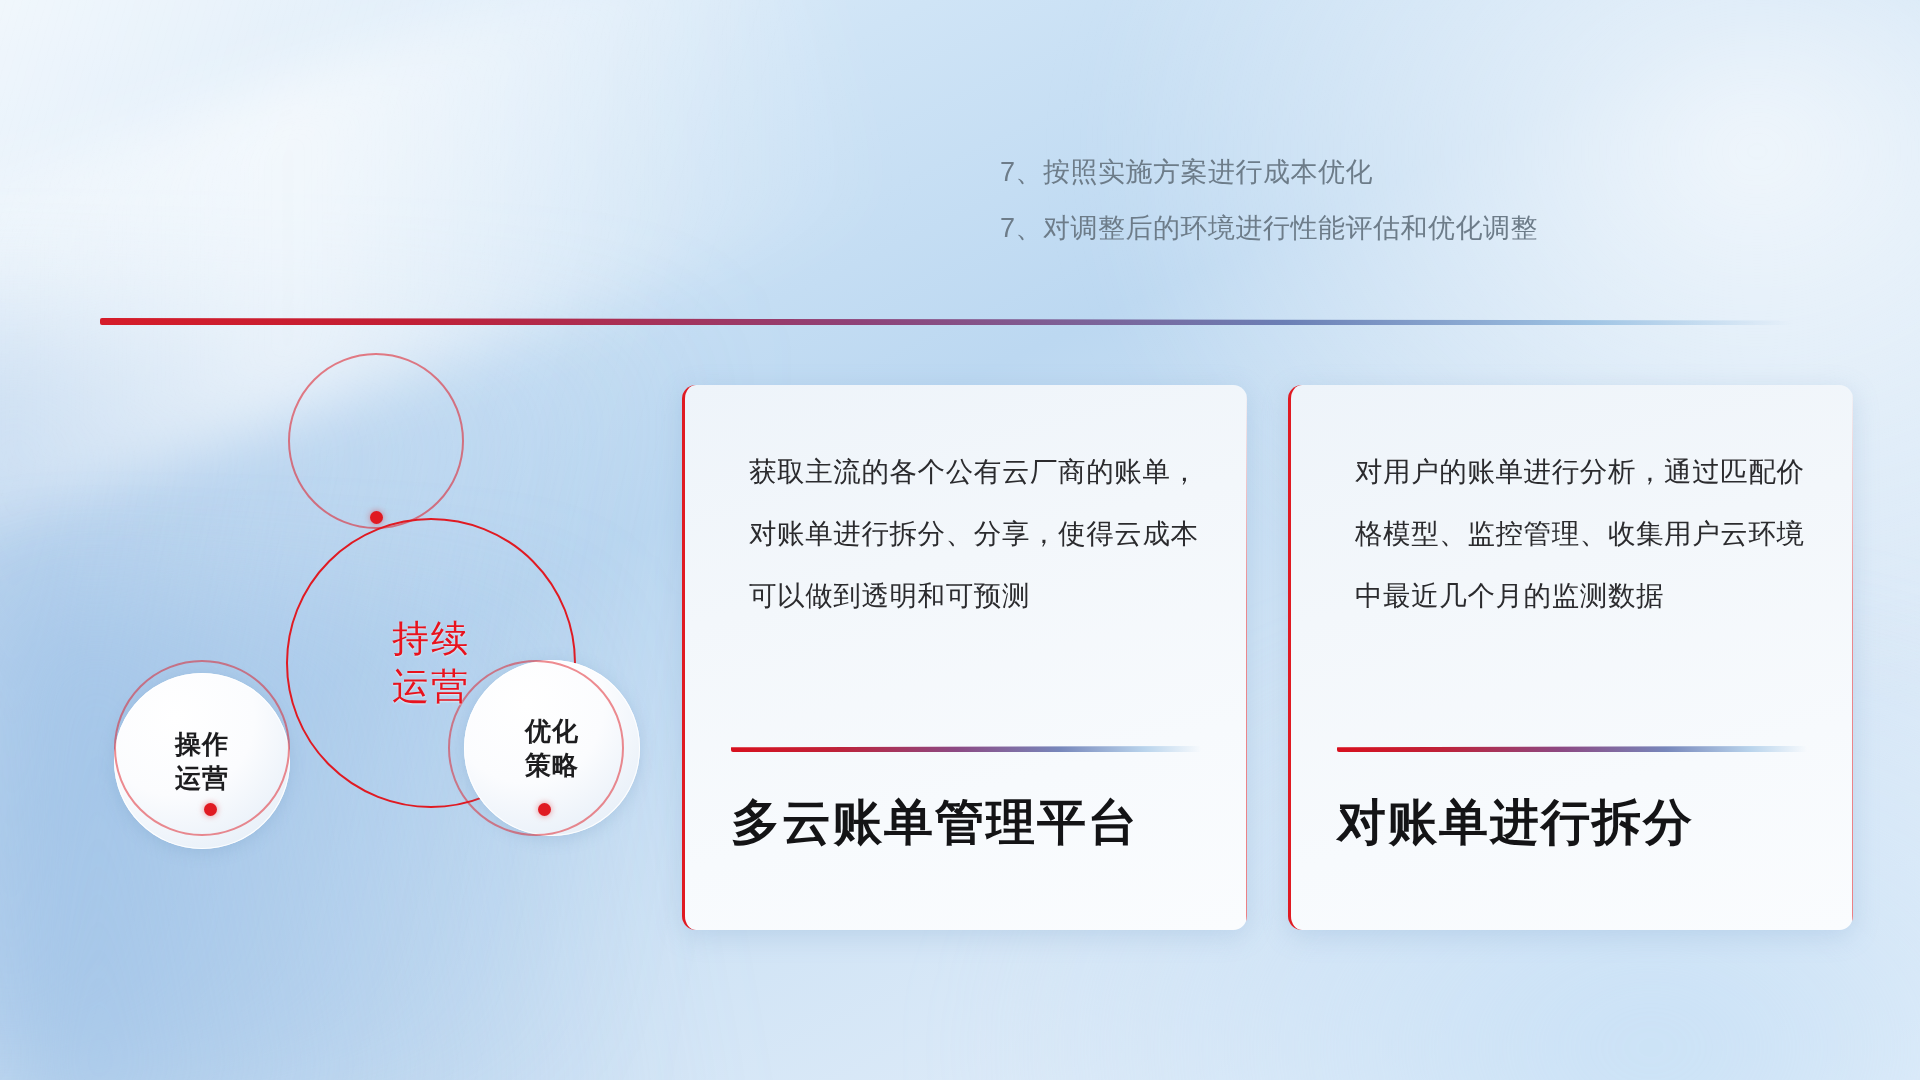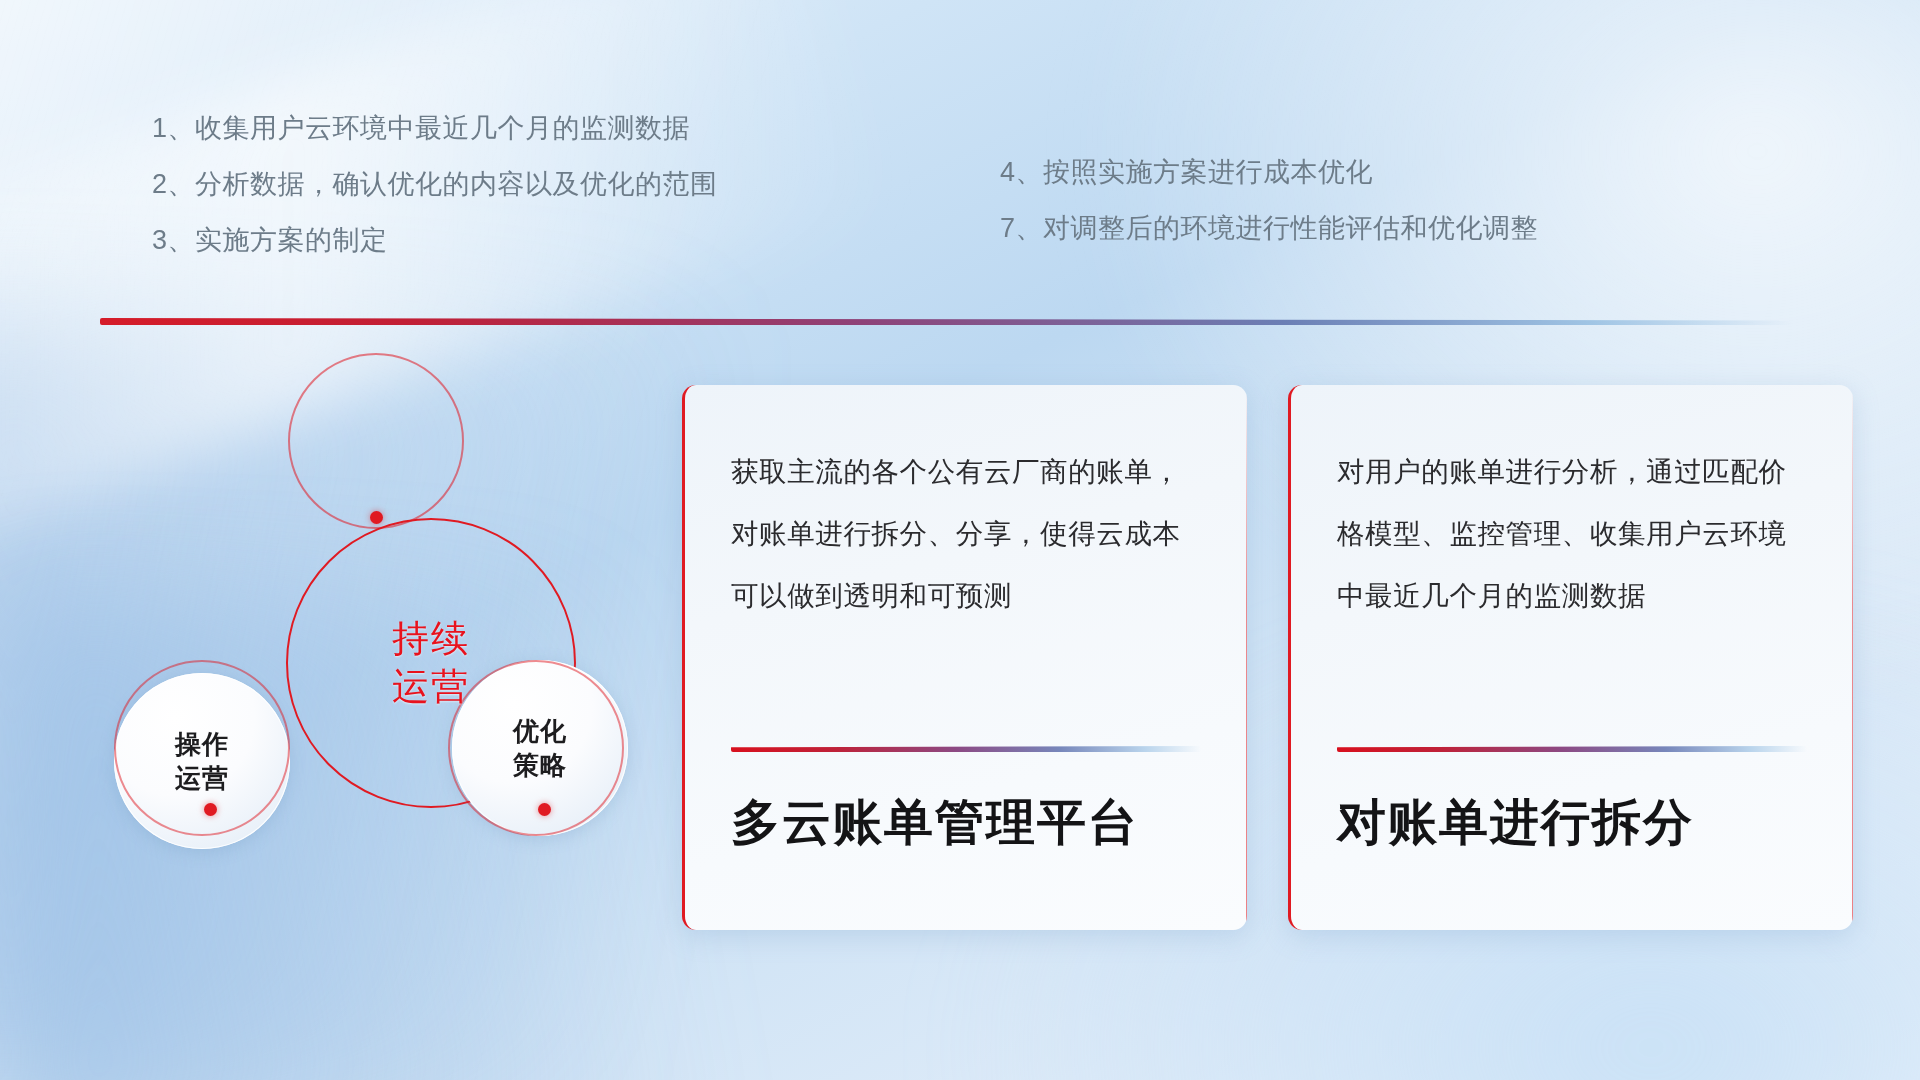--- a/index.html
+++ b/index.html
@@ -75,21 +75,21 @@
     background:
       radial-gradient(circle at 35% 25%,#ffffff 0%,#fbfcfe 45%,#eaf1f9 78%,#e2ecf6 100%);
     box-shadow:0 3px 16px rgba(110,150,190,.28),
                inset 0 0 0 1px rgba(255,255,255,.9);
     display:flex;align-items:center;justify-content:center;
     text-align:center;color:#1d1d1f;font-weight:bold;
     font-size:26px;line-height:1.32;letter-spacing:1px;
   }
   .bubble-top{left:192px;top:-2px;width:176px;height:176px;}
   .bubble-bl{left:18px;top:318px;width:176px;height:176px;}
-  .bubble-br{left:356px;top:305px;width:176px;height:176px;}
+  .bubble-br{left:368px;top:305px;width:176px;height:176px;}
   .arc-top{
     position:absolute;left:192px;top:-2px;width:176px;height:176px;
     border-radius:50%;border:2px solid rgba(224,26,34,.55);
     box-sizing:border-box;pointer-events:none;
   }
   .arc-bl{
     position:absolute;left:18px;top:305px;width:176px;height:176px;
     border-radius:50%;border:2px solid rgba(224,26,34,.5);
     box-sizing:border-box;pointer-events:none;
   }
@@ -114,21 +114,21 @@
     letter-spacing:2px;text-shadow:0 1px 2px rgba(255,255,255,.6);
   }
 
   
   .card{
     position:absolute;top:385px;width:565px;height:545px;
     border-radius:14px;box-sizing:border-box;
     border-left:3px solid #e01a22;
     background:linear-gradient(165deg,#eef4fa 0%,#f3f7fb 35%,#f7fafd 70%,#fafcfe 100%);
     box-shadow:0 6px 26px rgba(120,160,200,.26);
-    padding:56px 42px 0 46px;
+    padding:56px 42px 0 64px;
     overflow:hidden;
   }
   .card::after{
     content:"";position:absolute;right:0;top:0;width:1.5px;height:100%;
     background:linear-gradient(180deg,rgba(224,26,34,.0),rgba(224,26,34,.5) 40%,rgba(224,26,34,.55));
   }
   .card-1{left:682px;}
   .card-2{left:1288px;}
   .card-body{
     color:#2b2b2e;font-size:27.5px;line-height:2.26;
@@ -153,27 +153,22 @@
   <div class="bg-base"></div>
   <div class="bg-band1"></div>
   <div class="bg-band2"></div>
   <div class="bg-band3"></div>
   <div class="bg-band4"></div>
   <div class="bg-band5"></div>
   <div class="bg-streak"></div>
 </div>
 
 <div class="steps">
-  <div class="steps-col steps-left">
-    <div class="step-item">1、收集用户云环境中最近几个月的监测数据</div>
-    <div class="step-item">2、分析数据，确认优化的内容以及优化的范围</div>
-    <div class="step-item">3、实施方案的制定</div>
-  </div>
   <div class="steps-col steps-right">
-    <div class="step-item">4、按照实施方案进行成本优化</div>
+    <div class="step-item">7、按照实施方案进行成本优化</div>
     <div class="step-item">7、对调整后的环境进行性能评估和优化调整</div>
   </div>
 </div>
 
 <div class="main-rule"></div>
 
 <div class="venn">
   <div class="ring"></div>
 
   <div class="arc-top"></div>

